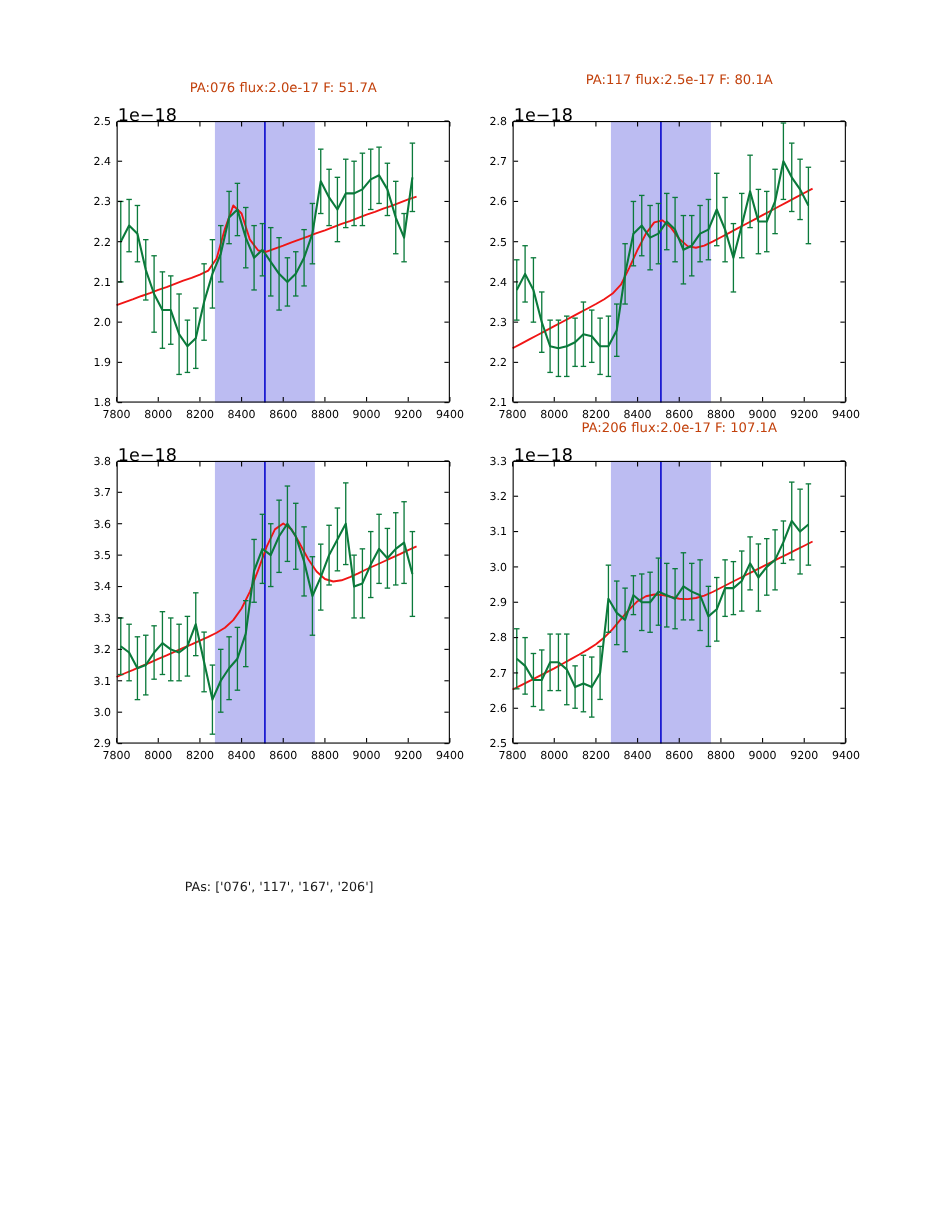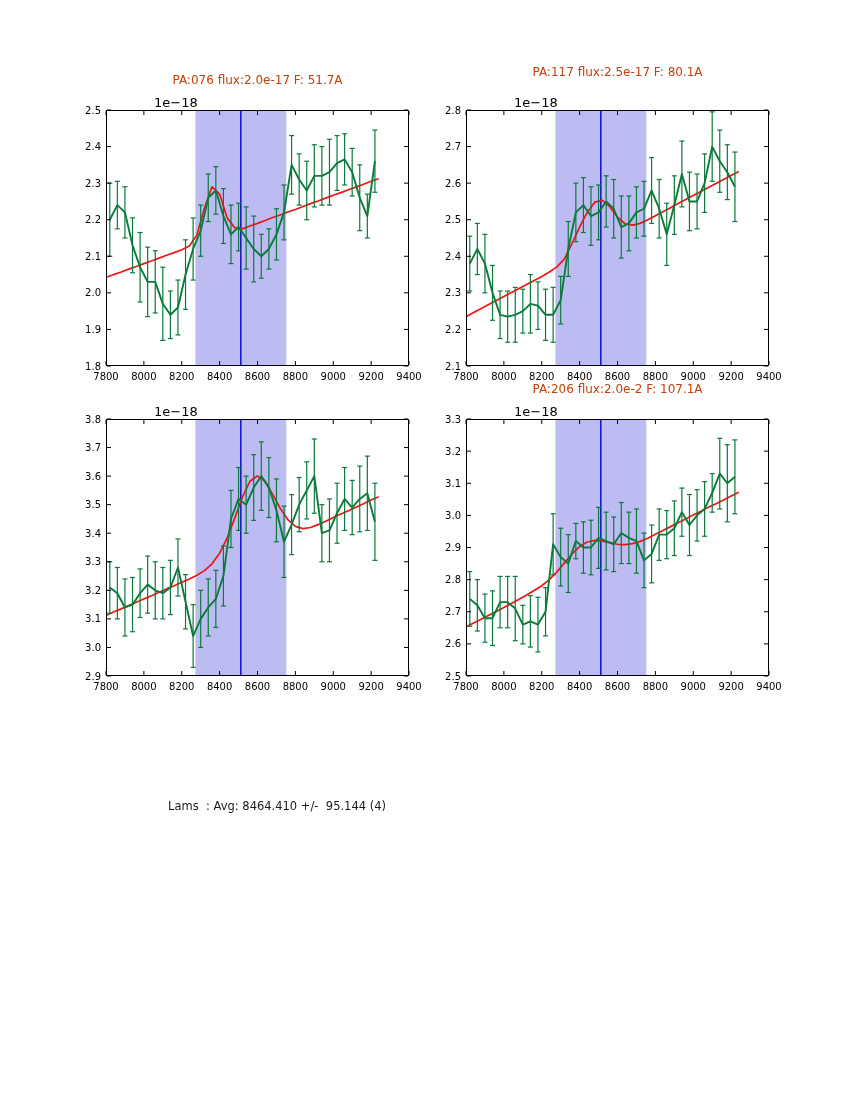--- a/index.html
+++ b/index.html
@@ -1,19 +1,19 @@
 <!DOCTYPE html>
 <html><head>
 <meta charset="utf-8">
 <style>
   html,body{margin:0;padding:0;background:#ffffff;}
   #figure{position:relative;width:850px;height:1100px;background:#ffffff;
           font-family:"DejaVu Sans","Liberation Sans",sans-serif;color:#000;}
   .plot-title{position:absolute;font-size:12px;line-height:17px;text-align:center;color:#c2410c;}
-  .offset-label{position:absolute;font-size:13px;color:#000;margin-left:47px;}
+  .offset-label{position:absolute;font-size:16px;color:#000;}
   svg.plot{position:absolute;overflow:visible;}
   svg text{font-family:"DejaVu Sans","Liberation Sans",sans-serif;fill:#000;}
   .summary{position:absolute;left:168px;top:741px;font-size:11.5px;line-height:26px;
            color:#1a1a1a;white-space:pre;}
 </style>
 </head>
 <body>
 
 <div id="figure">
 
@@ -522,21 +522,21 @@
       <line x1="302" x2="298" y1="57.11111111111106" y2="57.11111111111106" stroke="#000000" stroke-width="1"></line>
       <text x="-5" y="60.61111111111106" text-anchor="end" font-size="10px">3.6</text>
       <line x1="1" x2="5" y1="28.555555555555458" y2="28.555555555555458" stroke="#000000" stroke-width="1"></line>
       <line x1="302" x2="298" y1="28.555555555555458" y2="28.555555555555458" stroke="#000000" stroke-width="1"></line>
       <text x="-5" y="32.05555555555546" text-anchor="end" font-size="10px">3.7</text>
       <line x1="1" x2="5" y1="0" y2="0" stroke="#000000" stroke-width="1"></line>
       <line x1="302" x2="298" y1="0" y2="0" stroke="#000000" stroke-width="1"></line>
       <text x="-5" y="3.5" text-anchor="end" font-size="10px">3.8</text>
     </svg>
 
-  <div class="plot-title" style="left:466px;top:381px;width:303px">PA:206 flux:2.0e-2 F: 107.1A</div>
+  <div class="plot-title" style="left:466px;top:381px;width:303px">PA:206 flux:2.0e-17 F: 107.1A</div>
   <div class="offset-label" style="left:467px;top:404px">1e−18</div>
   <svg class="plot" style="left:466px;top:419px" width="303" height="257">
       <rect x="89.38499999999999" y="0" width="90.9" height="257" fill="#bcbcf2"></rect>
       <line x1="134.835" x2="134.835" y1="0" y2="257" stroke="#0000cc" stroke-width="1.4"></line>
       <polyline points="0,207.84875 7.575,203.99374999999998 15.15,200.13874999999996 22.724999999999998,196.28374999999997 30.3,192.42874999999998 37.875,188.57374999999996 45.449999999999996,184.39749999999998 53.025,180.22125000000003 60.6,176.04500000000007 68.175,171.54749999999999 75.75,166.72874999999993 83.325,160.62500000000006 90.89999999999999,152.91500000000002 98.47500000000001,143.92000000000002 106.05,134.925 113.625,127.53624999999997 121.2,123.03875000000002 128.775,121.43249999999992 136.35,122.07499999999999 143.92499999999998,123.68124999999995 151.5,125.28749999999994 159.07500000000002,125.60875000000004 166.65,124.64500000000001 174.225,122.39624999999995 181.79999999999998,119.18375000000003 189.375,115.32875000000001 196.95000000000002,111.47375000000002 204.525,107.61875 212.1,103.76375000000002 219.67499999999998,99.90875 227.25,96.05375000000001 234.82500000000002,92.19874999999999 242.4,88.34375 249.975,84.80999999999997 257.55,80.95499999999996 265.125,77.09999999999997 272.7,73.24499999999995" fill="none" stroke="#f01515" stroke-width="1.7" stroke-linejoin="round"></polyline>
       <line x1="3.7875" x2="3.7875" y1="207.2062499999999" y2="152.59374999999991" stroke="#0b7a3b" stroke-width="1.2"></line>
       <line x1="1.2875" x2="6.2875" y1="152.59374999999991" y2="152.59374999999991" stroke="#0b7a3b" stroke-width="1.2"></line>
       <line x1="1.2875" x2="6.2875" y1="207.2062499999999" y2="207.2062499999999" stroke="#0b7a3b" stroke-width="1.2"></line>
       <line x1="11.362499999999999" x2="11.362499999999999" y1="212.02499999999995" y2="160.6249999999999" stroke="#0b7a3b" stroke-width="1.2"></line>
       <line x1="8.862499999999999" x2="13.862499999999999" y1="160.6249999999999" y2="160.6249999999999" stroke="#0b7a3b" stroke-width="1.2"></line>
@@ -695,18 +695,18 @@
       <text x="-5" y="67.74999999999991" text-anchor="end" font-size="10px">3.1</text>
       <line x1="1" x2="5" y1="32.124999999999886" y2="32.124999999999886" stroke="#000000" stroke-width="1"></line>
       <line x1="302" x2="298" y1="32.124999999999886" y2="32.124999999999886" stroke="#000000" stroke-width="1"></line>
       <text x="-5" y="35.624999999999886" text-anchor="end" font-size="10px">3.2</text>
       <line x1="1" x2="5" y1="0" y2="0" stroke="#000000" stroke-width="1"></line>
       <line x1="302" x2="298" y1="0" y2="0" stroke="#000000" stroke-width="1"></line>
       <text x="-5" y="3.5" text-anchor="end" font-size="10px">3.3</text>
     </svg>
 
   <div class="summary">
-    <div>Lams  : Avg: 8464.410 +/-  95.144 (4)</div>
+    <div>PAs: ['076', '117', '167', '206']</div>
     
     
   </div>
 
 </div>
 
 </body></html>

